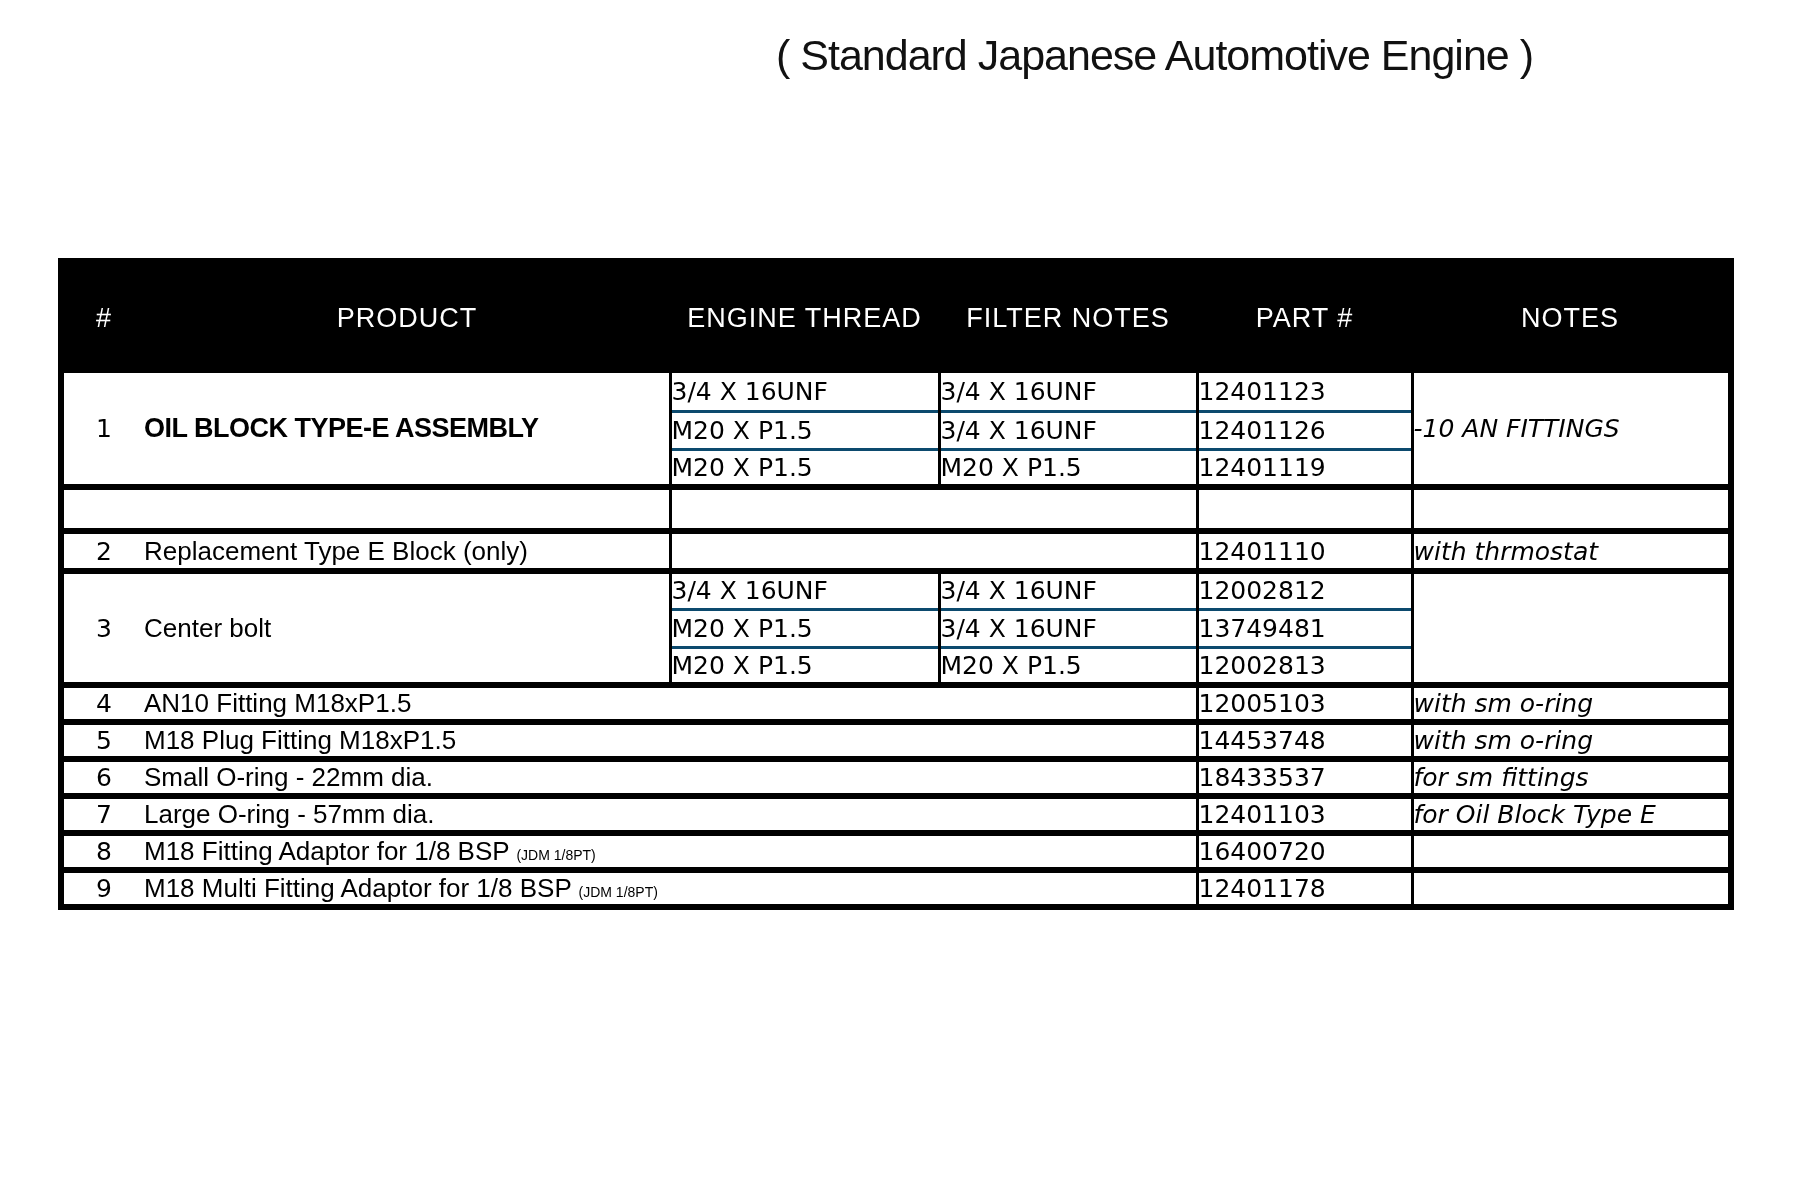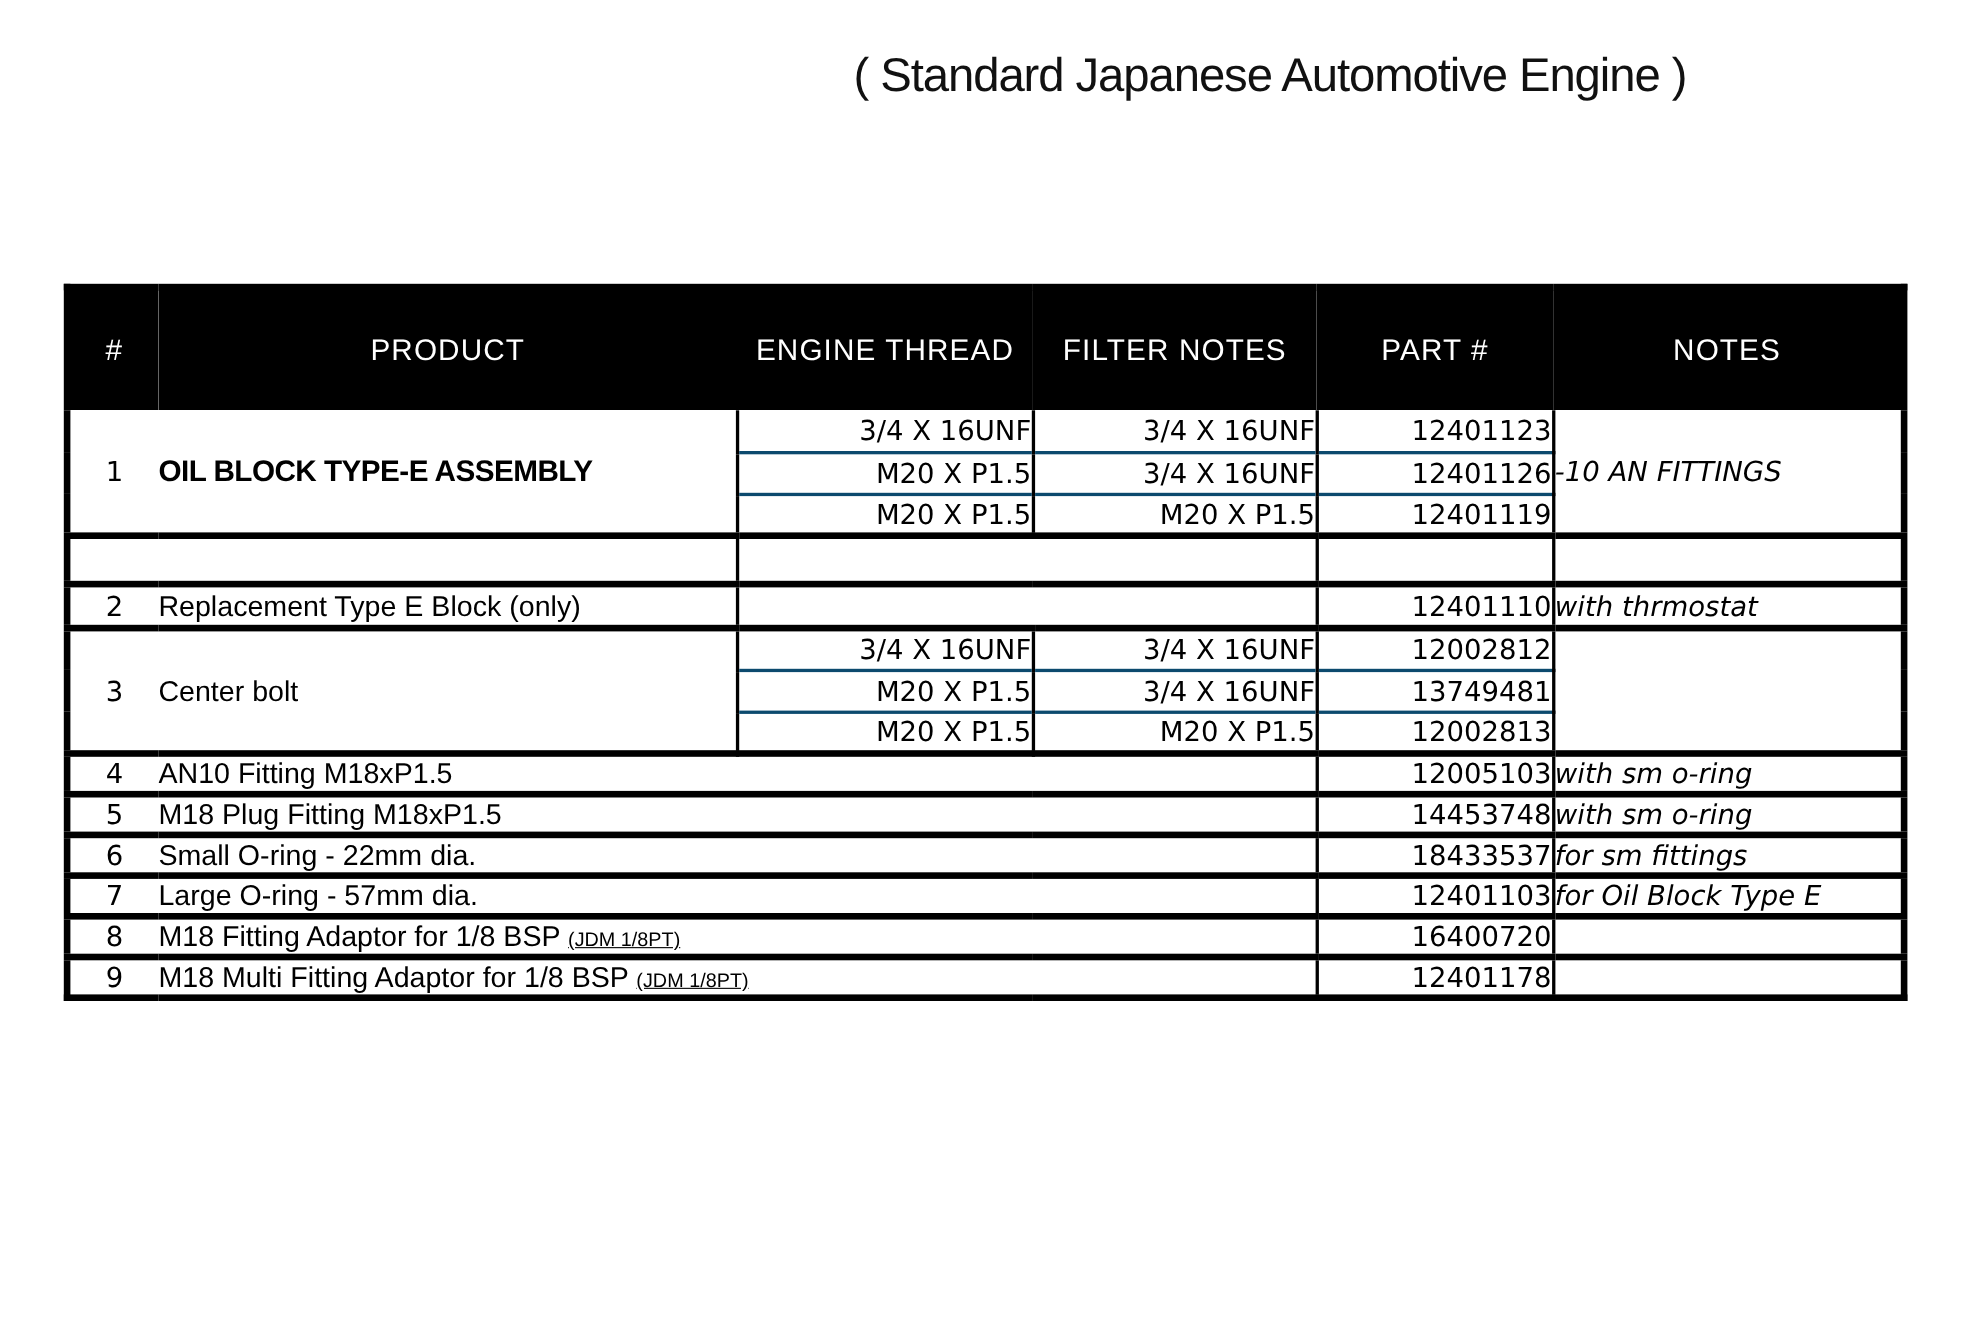--- a/index.html
+++ b/index.html
@@ -32,21 +32,21 @@
   .title-dash {
     display: inline-block;
     vertical-align: 0.45em;
     font-size: 0.75em;
     letter-spacing: 0;
   }
   .title-line2 {
     font-size: 43px;
     line-height: 48px;
     letter-spacing: -1px;
-    margin-top: 19px;
+    margin-top: 5px;
   }
 
   
   table.parts {
     position: absolute;
     left: 58px;
     top: 258px;
     border-collapse: collapse;
     table-layout: fixed;
     border: 6px solid #000;
@@ -74,30 +74,29 @@
   .num {
     text-align: center;
     font-family: "DejaVu Sans", sans-serif;
     font-size: 25px;
   }
   .product {
     text-align: left;
     padding-left: 6px;
   }
   .product .small {
-    font-size: 18px;
-    text-decoration: underline;
+    font-size: 14px;
   }
   .bold-product {
     font-weight: bold;
     font-size: 27px;
     letter-spacing: -0.5px;
   }
   .c {
-    text-align: right;
+    text-align: left;
     font-family: "DejaVu Sans", sans-serif;
     font-size: 25px;
   }
   .notes {
     font-style: italic;
     font-family: "DejaVu Sans", sans-serif;
     font-size: 25px;
     text-align: left;
     padding-left: 13px;
   }

